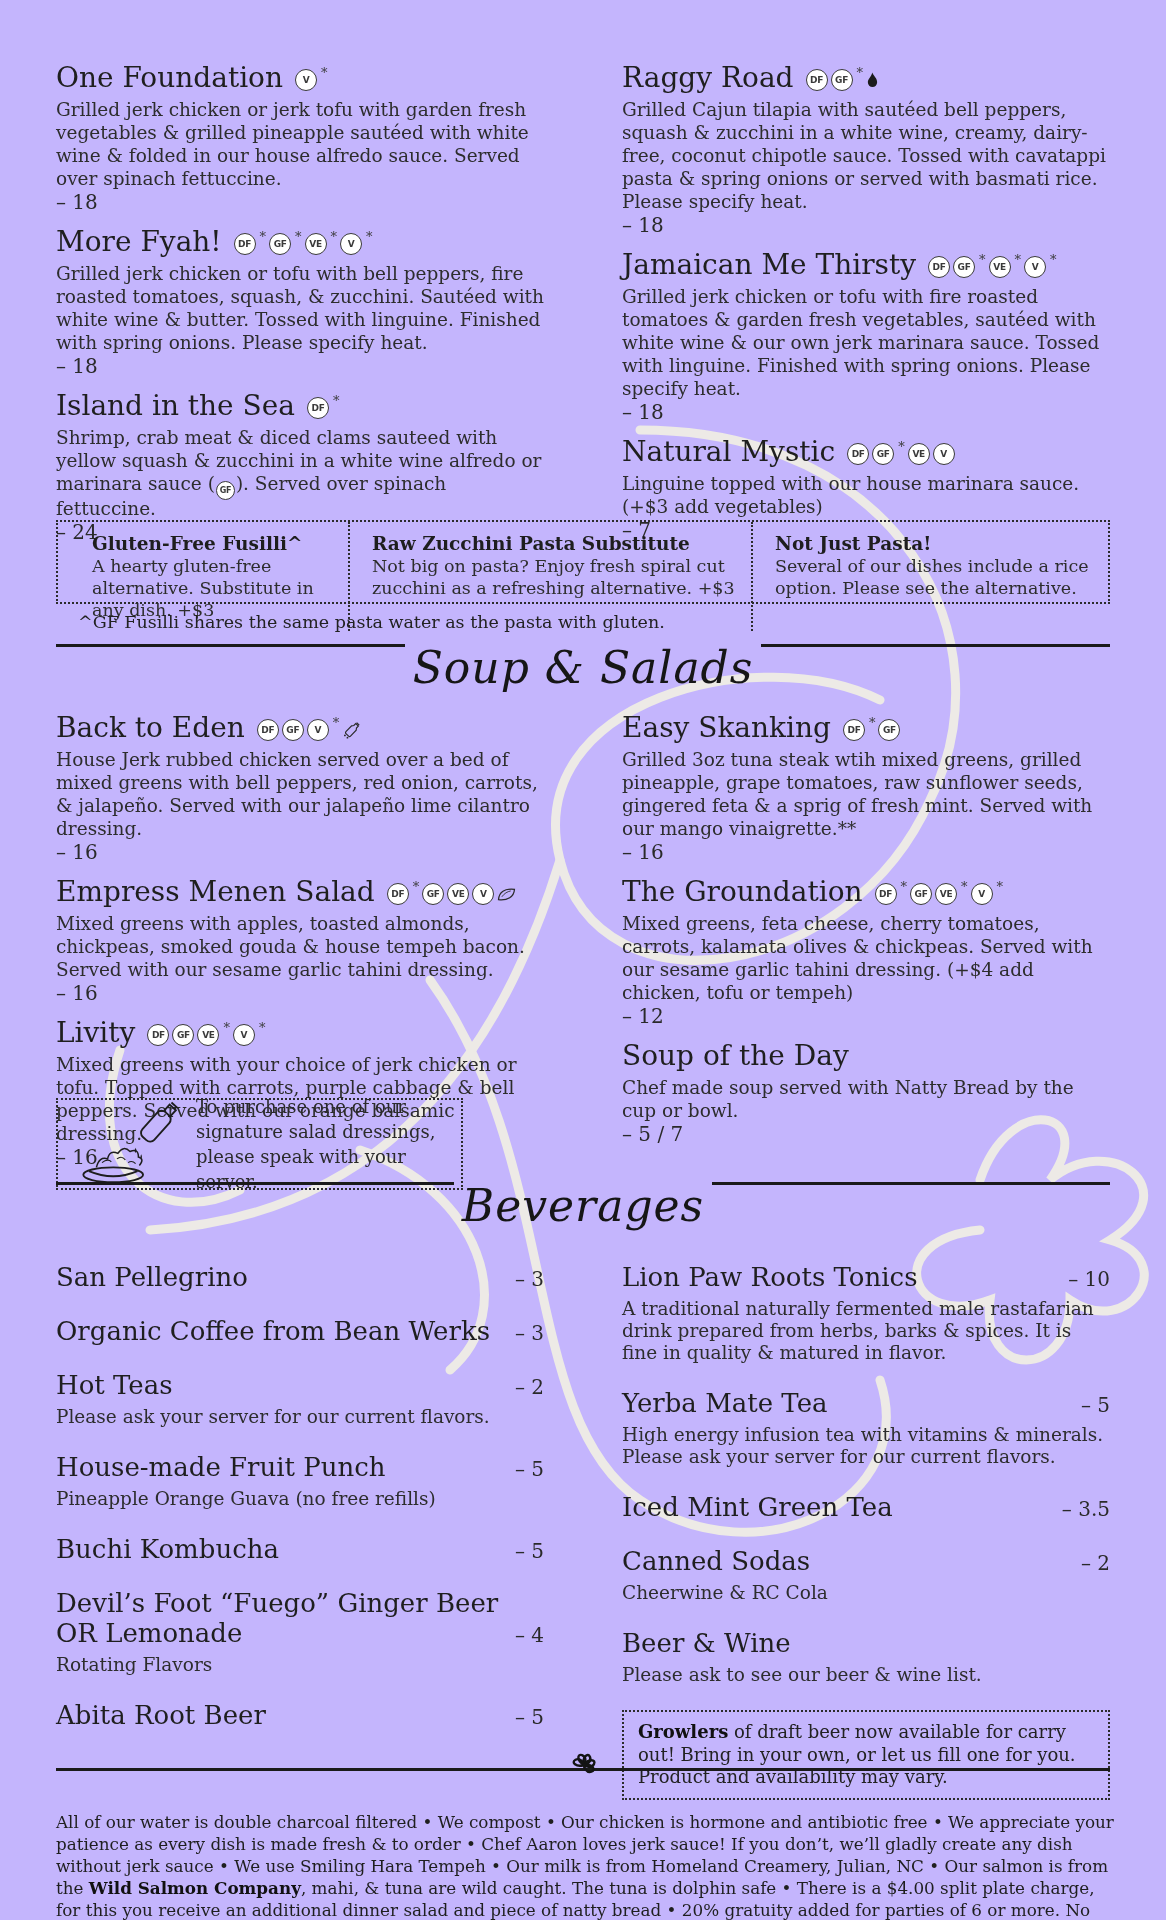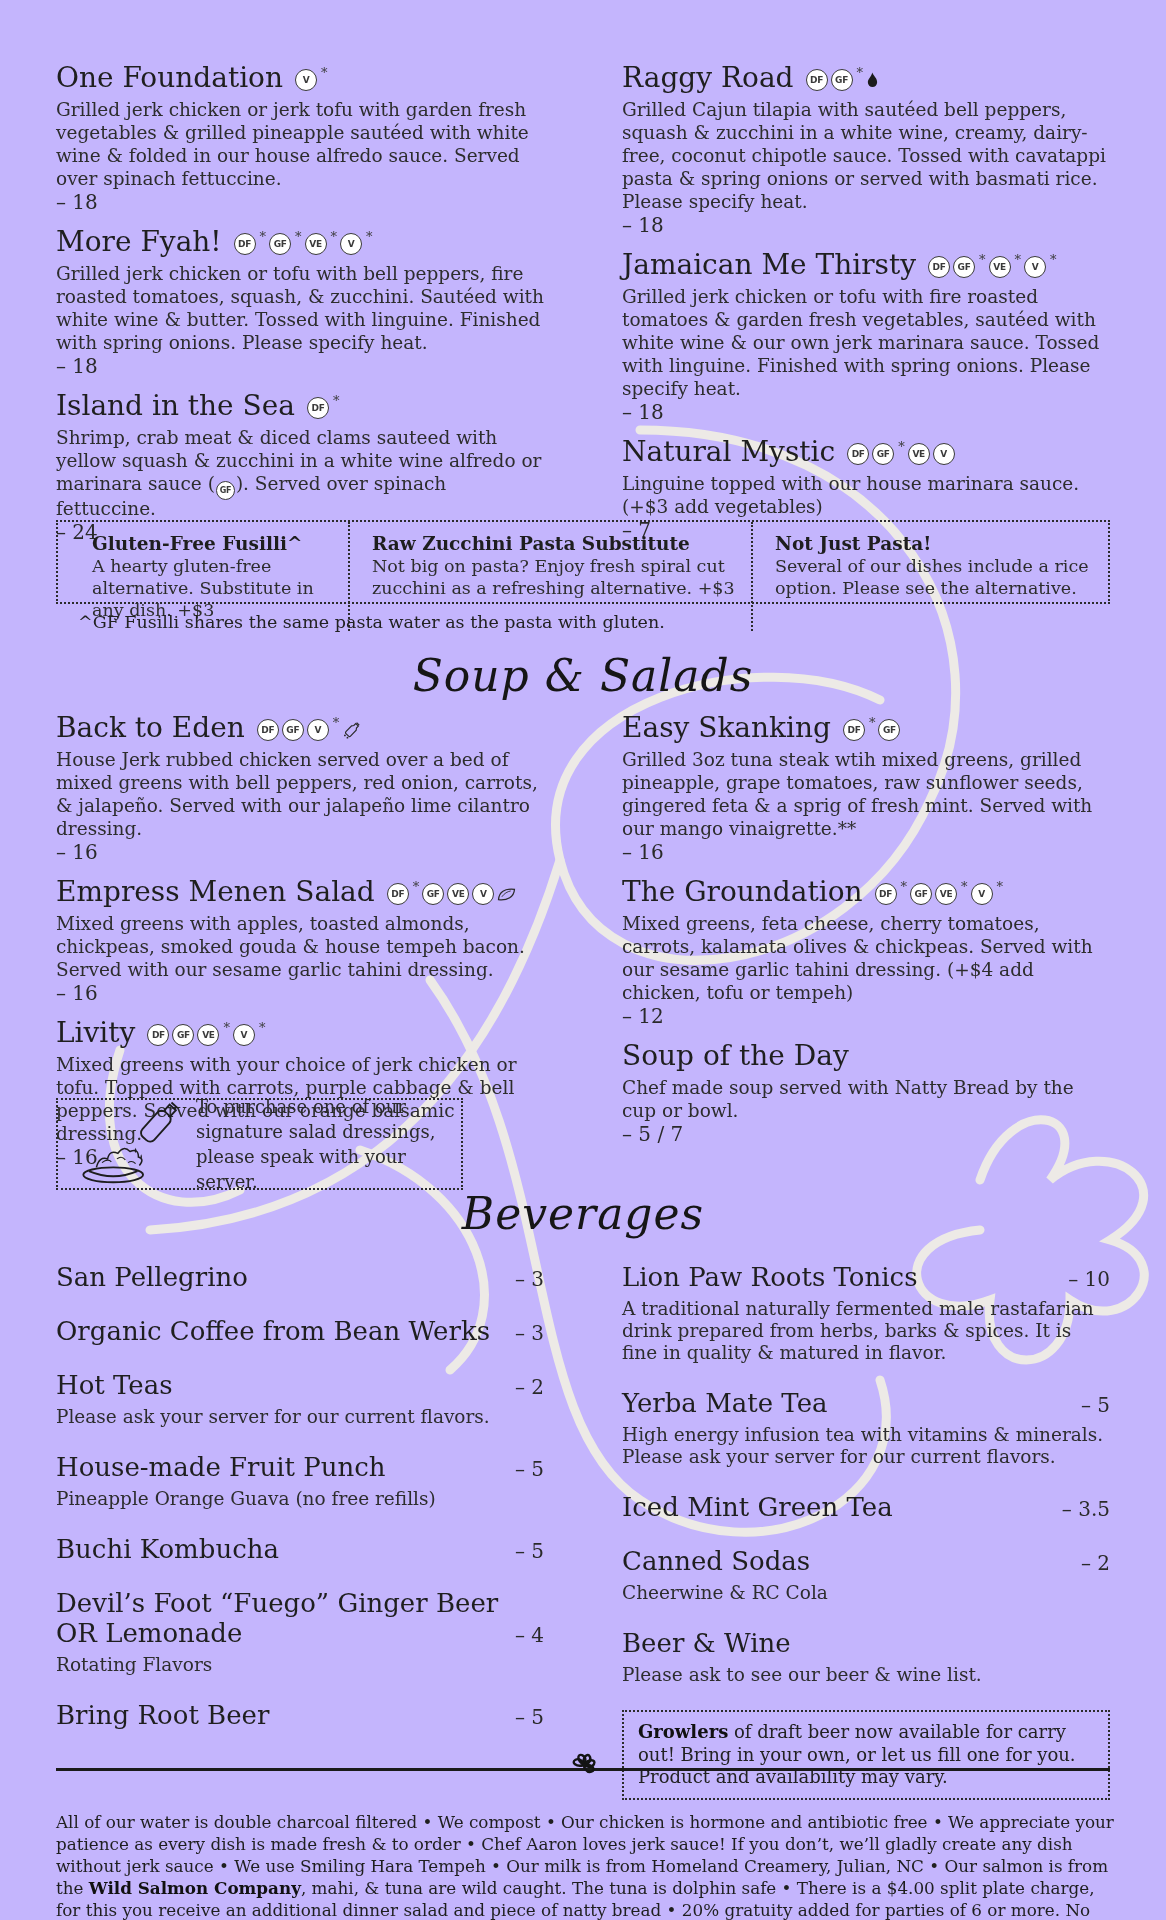--- a/index.html
+++ b/index.html
@@ -38,21 +38,21 @@
   #pasta-notes{top:520px; display:grid; grid-template-columns:290px 403px 1fr; height:80px;}
   .note-cell{padding:10px 16px 10px 22px;}
   .note-cell:first-child{padding-left:34px;}
   .note-cell + .note-cell{border-left:2px dotted #2b2b2b;}
   .note-title{font-weight:700; font-size:18.5px; line-height:23px; color:#1e1e1e; margin:0;}
   .note-text{font-size:17.5px; line-height:22px; color:#2d2d2d; margin:0;}
 
   #pasta-footnote{top:612px; left:78px; font-size:17.5px; color:#222;}
 
   
-  .script-header{display:flex; align-items:center; gap:8px;flex-direction:column;}
+  .script-header{display:flex; align-items:flex-start; gap:8px;}
   .hline{flex:1; height:2.5px; background:#1a1a1a;}
   .script-text{
     font-family:"DejaVu Serif", serif; font-style:italic; font-size:44px; line-height:48px;
     color:#161616; letter-spacing:1px; white-space:nowrap;
   }
   #soup-header{top:644px;}
   #bev-header{top:1182px;}
 
   #pasta-row{top:62px;}
   #salads-row{top:712px;}
@@ -379,21 +379,21 @@
               <span class="bev-name">Devil’s Foot “Fuego” Ginger Beer</span>
             </div>
             <div class="bev-row">
               <span class="bev-name">OR Lemonade</span>
               <span class="bev-price">– 4</span>
             </div>
             <p class="bev-note">Rotating Flavors</p>
           </div>
           <div class="bev">
             <div class="bev-row">
-              <span class="bev-name">Bring Root Beer</span>
+              <span class="bev-name">Abita Root Beer</span>
               <span class="bev-price">– 5</span>
             </div>
           </div>
         </div>
       <div class="col">
         <div>
             <div class="bev">
               <div class="bev-row">
                 <span class="bev-name">Lion Paw Roots Tonics</span>
                 <span class="bev-price">– 10</span>

